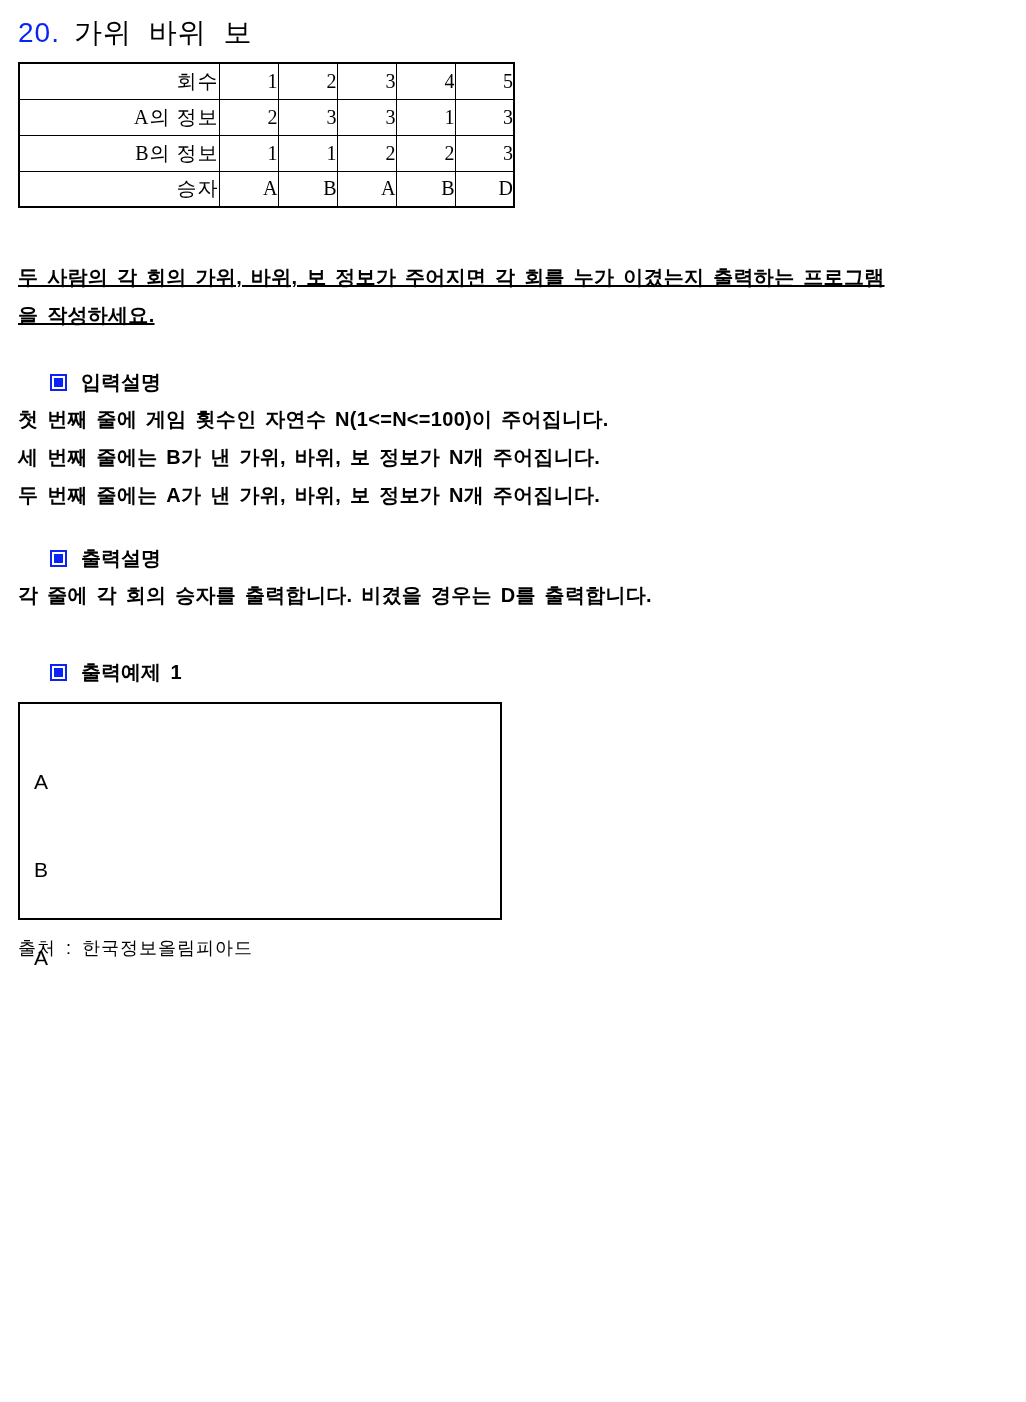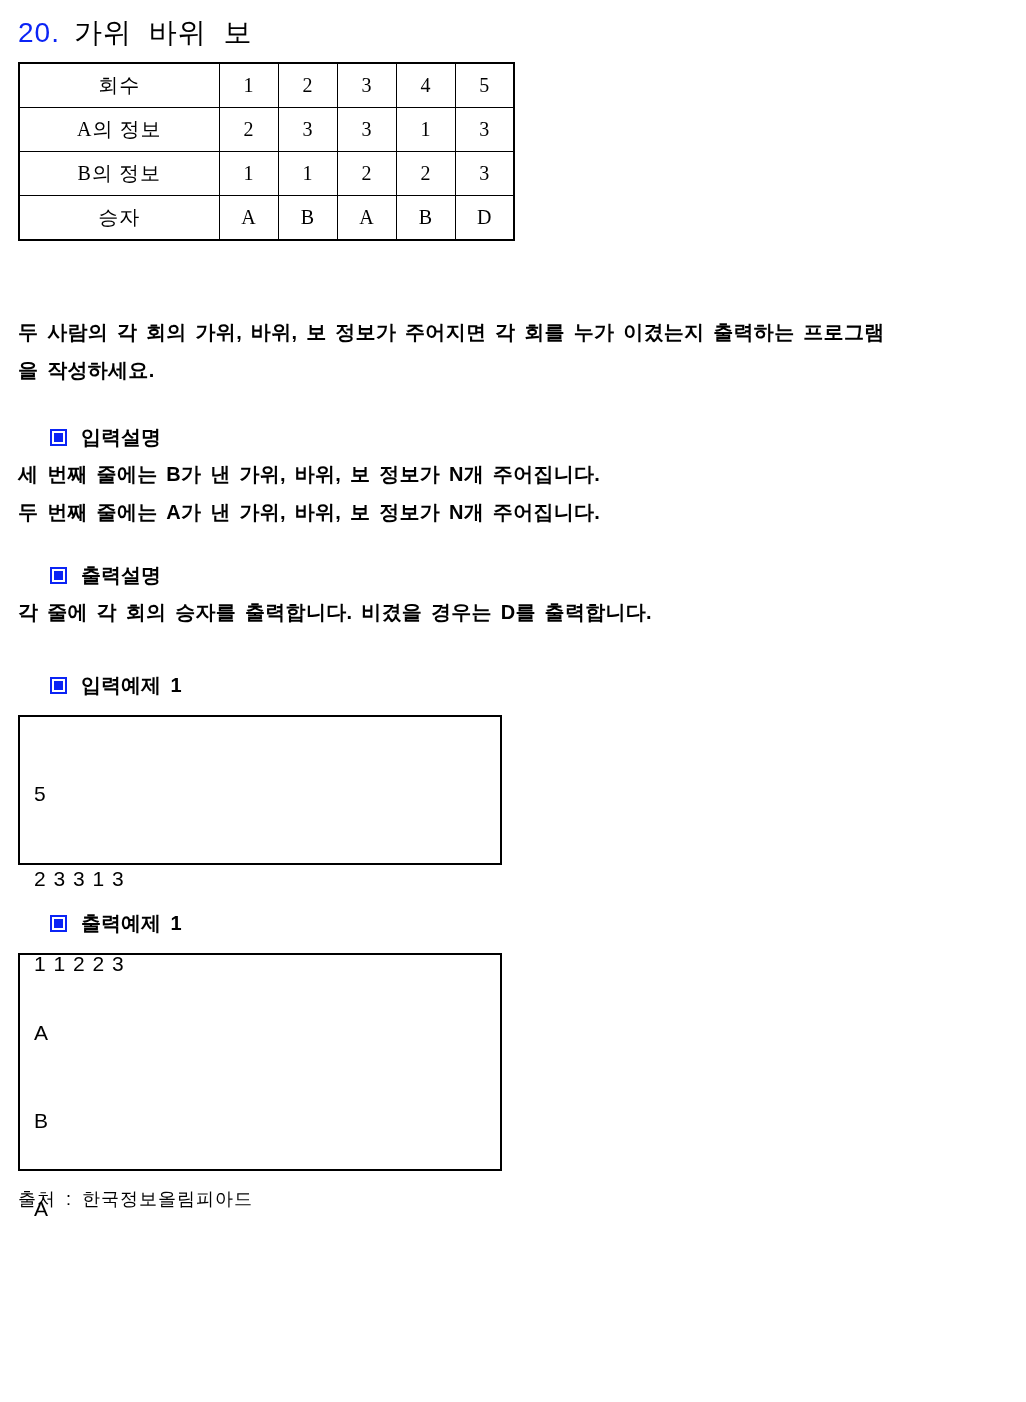--- a/index.html
+++ b/index.html
@@ -25,38 +25,38 @@
 
   
   .para {
     font-size: 20px;
     font-weight: bold;
     line-height: 38px;
     letter-spacing: 0.3px;
     word-spacing: 3px;
   }
   .intro { margin-top: 42px; }
-  .task  { margin-top: 72px; }
+  .task  { margin-top: 50px; text-decoration: underline; }
 
   
   table.ex {
     border-collapse: collapse;
     margin-top: 10px;
     border: 2px solid #000;
     table-layout: fixed;
   }
   table.ex td {
     border: 1px solid #000;
     height: 36px;
-    text-align: center;
+    text-align: right;
     vertical-align: middle;
     font-family: "Liberation Serif", serif;
     font-size: 20px;
     font-weight: normal;
-    padding: 8px;
+    padding: 0;
   }
   td.lab { width: 200px; letter-spacing: 1px; }
   td.val { width: 59px; }
 
   
   .section { margin-top: 32px; }
   .sec-head {
     display: flex;
     align-items: center;
     gap: 14px;
@@ -160,50 +160,38 @@
   </div>
 
   <div class="section sect-input-desc">
     <div class="sec-head">
       <span class="marker">
           <span class="marker-inner"></span>
         </span>
       <span>입력설명</span>
     </div>
     <div class="para sec-body">
+      <div class="line">첫 번째 줄에 게임 횟수인 자연수 N(1&lt;=N&lt;=100)이 주어집니다.</div>
       <div class="line">세 번째 줄에는 B가 낸 가위, 바위, 보 정보가 N개 주어집니다.</div>
       <div class="line">두 번째 줄에는 A가 낸 가위, 바위, 보 정보가 N개 주어집니다.</div>
     </div>
   </div>
 
   <div class="section sect-output-desc">
     <div class="sec-head">
       <span class="marker">
           <span class="marker-inner"></span>
         </span>
       <span>출력설명</span>
     </div>
     <div class="para sec-body">
       <div class="line">각 줄에 각 회의 승자를 출력합니다. 비겼을 경우는 D를 출력합니다.</div>
     </div>
   </div>
 
-  <div class="section sect-input-ex">
-    <div class="sec-head">
-      <span class="marker">
-          <span class="marker-inner"></span>
-        </span>
-      <span>입력예제 1</span>
-    </div>
-    <div class="iobox iobox-in">
-      <div class="line">5</div>
-      <div class="line">2 3 3 1 3</div>
-      <div class="line">1 1 2 2 3</div>
-    </div>
-  </div>
 
   <div class="section sect-output-ex">
     <div class="sec-head">
       <span class="marker">
           <span class="marker-inner"></span>
         </span>
       <span>출력예제 1</span>
     </div>
     <div class="iobox iobox-out">
       <div class="line">A</div>

